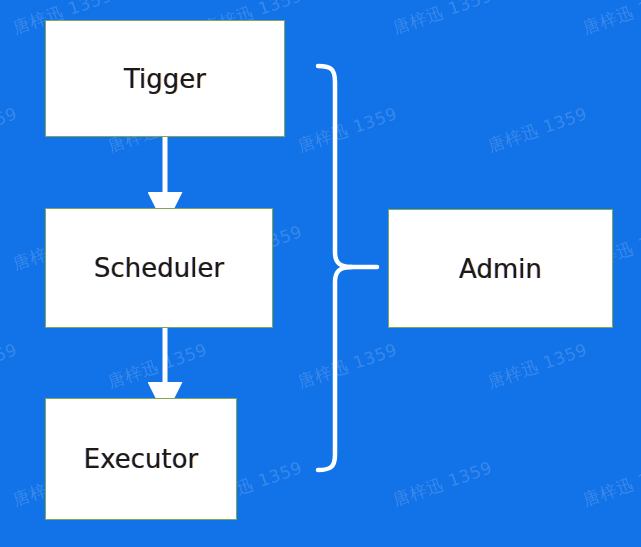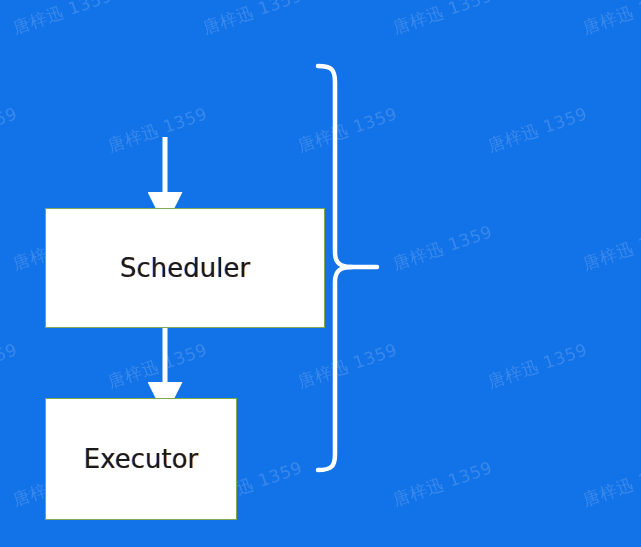--- a/index.html
+++ b/index.html
@@ -53,21 +53,21 @@
   }
   .node-label {
     font-family: "DejaVu Sans", sans-serif;
     font-size: 26px;
     color: #1a1a1a;
     line-height: 1;
     text-shadow: 0.6px 0 0 rgba(210,120,20,0.55), -0.6px 0 0 rgba(40,80,220,0.45);
   }
 
   #box-tigger    { left: 45px;  top: 20px;  width: 240px; height: 117px; }
-  #box-scheduler { left: 45px;  top: 208px; width: 280px; height: 120px; }
+  #box-scheduler { left: 45px;  top: 208px; width: 228px; height: 120px; }
   #box-executor  { left: 45px;  top: 398px; width: 192px; height: 122px; }
   #box-admin     { left: 388px; top: 209px; width: 225px; height: 119px; }
 
   
   .connector-svg {
     position: absolute;
     left: 0; top: 0;
     width: 641px;
     height: 547px;
     z-index: 8;
@@ -103,29 +103,35 @@
     <path d="M 318 66
              C 332 66, 335 70, 335 82
              L 335 252
              C 335 263, 340 267, 352 267
              C 340 267, 335 271, 335 282
              L 335 454
              C 335 466, 332 470, 318 470" fill="none" stroke="#ffffff" stroke-width="4.5" stroke-linecap="round" stroke-linejoin="round"></path>
     <path d="M 348 267 L 377 267" fill="none" stroke="#ffffff" stroke-width="4.5" stroke-linecap="round"></path>
   </svg>
 
+  <div class="node-box" id="box-tigger">
+    <span class="node-label">Tigger</span>
+  </div>
 
   <div class="node-box" id="box-scheduler">
     <span class="node-label">Scheduler</span>
   </div>
 
   <div class="node-box" id="box-executor">
     <span class="node-label">Executor</span>
   </div>
 
+  <div class="node-box" id="box-admin">
+    <span class="node-label">Admin</span>
+  </div>
 
   <div class="watermark-layer" id="watermark-layer">
       <span class="wm" style="left: 10px; top: 18px; transform: rotate(-19deg);">唐梓迅 1359</span>
       <span class="wm" style="left: 200px; top: 18px; transform: rotate(-19deg);">唐梓迅 1359</span>
       <span class="wm" style="left: 390px; top: 18px; transform: rotate(-19deg);">唐梓迅 1359</span>
       <span class="wm" style="left: 580px; top: 18px; transform: rotate(-19deg);">唐梓迅 1359</span>
       <span class="wm" style="left: -85px; top: 136px; transform: rotate(-19deg);">唐梓迅 1359</span>
       <span class="wm" style="left: 105px; top: 136px; transform: rotate(-19deg);">唐梓迅 1359</span>
       <span class="wm" style="left: 295px; top: 136px; transform: rotate(-19deg);">唐梓迅 1359</span>
       <span class="wm" style="left: 485px; top: 136px; transform: rotate(-19deg);">唐梓迅 1359</span>

